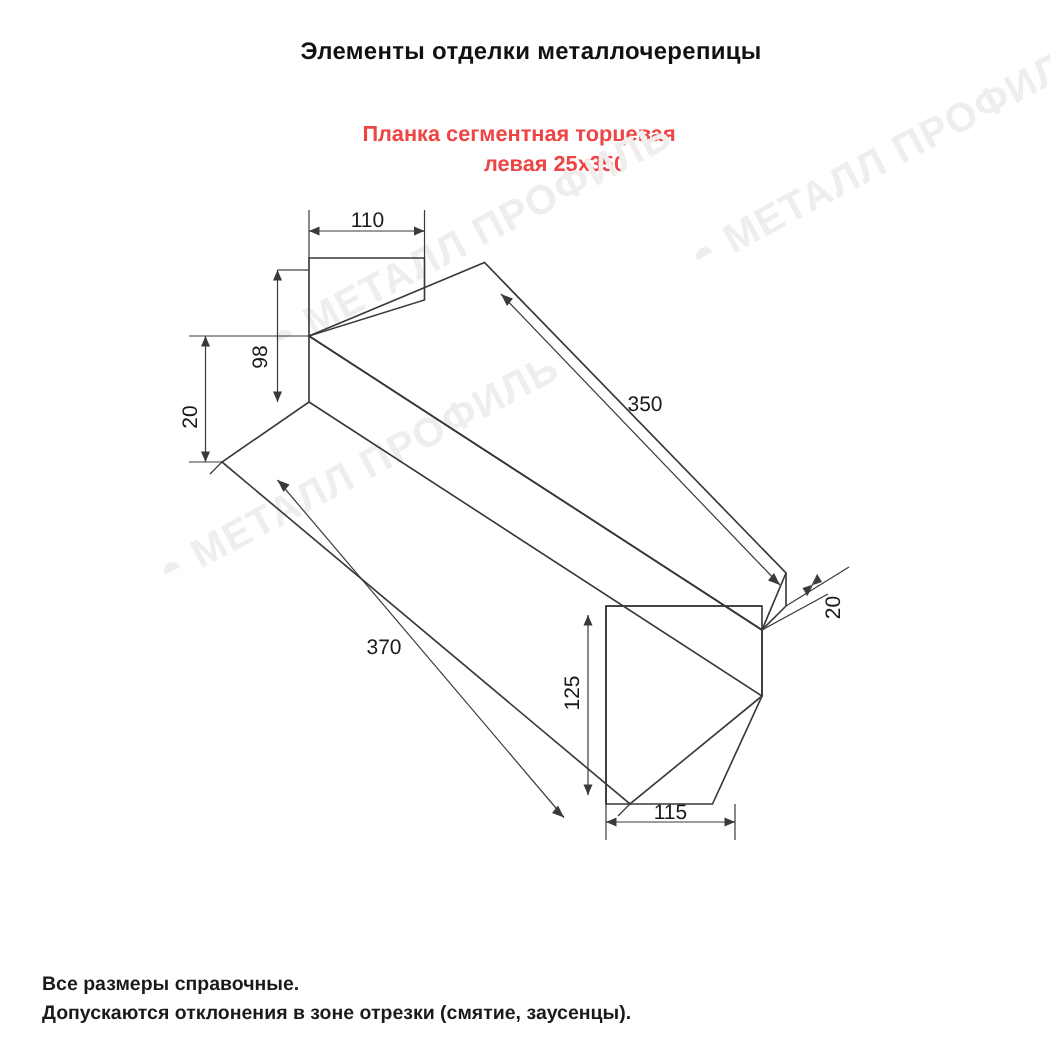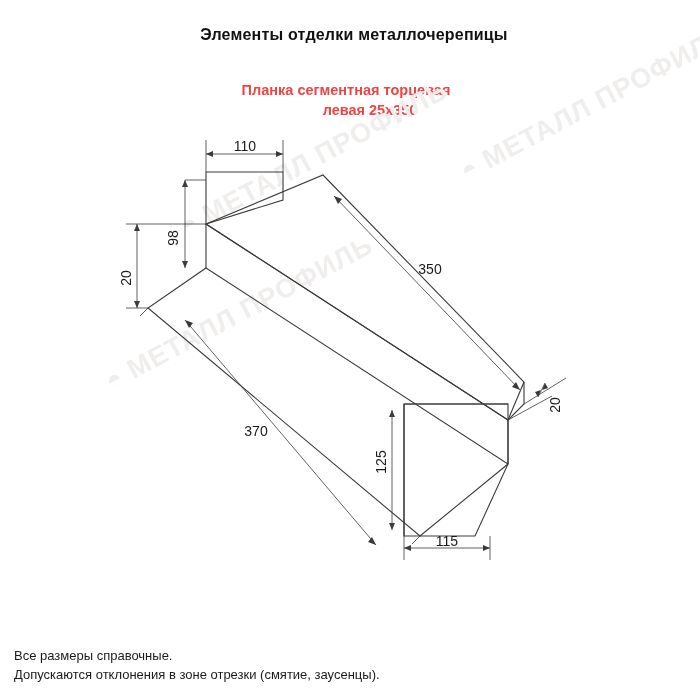--- a/index.html
+++ b/index.html
@@ -47,25 +47,26 @@
   }
   .drawing {
     position: absolute;
     top: 0;
     left: 0;
     width: 700px;
     height: 700px;
   }
   .footnotes {
     position: absolute;
-    left: 14px;
+    left: 28px;
     bottom: 16px;
     font-size: 13px;
     line-height: 19px;
     color: #1a1a1a;
+    font-weight: bold;
   }
   .footnotes div {
     white-space: nowrap;
   }
   .wm {
     position: absolute;
     font-family: "Liberation Sans", sans-serif;
     font-weight: bold;
     color: #f0eeec;
     font-size: 27px;

